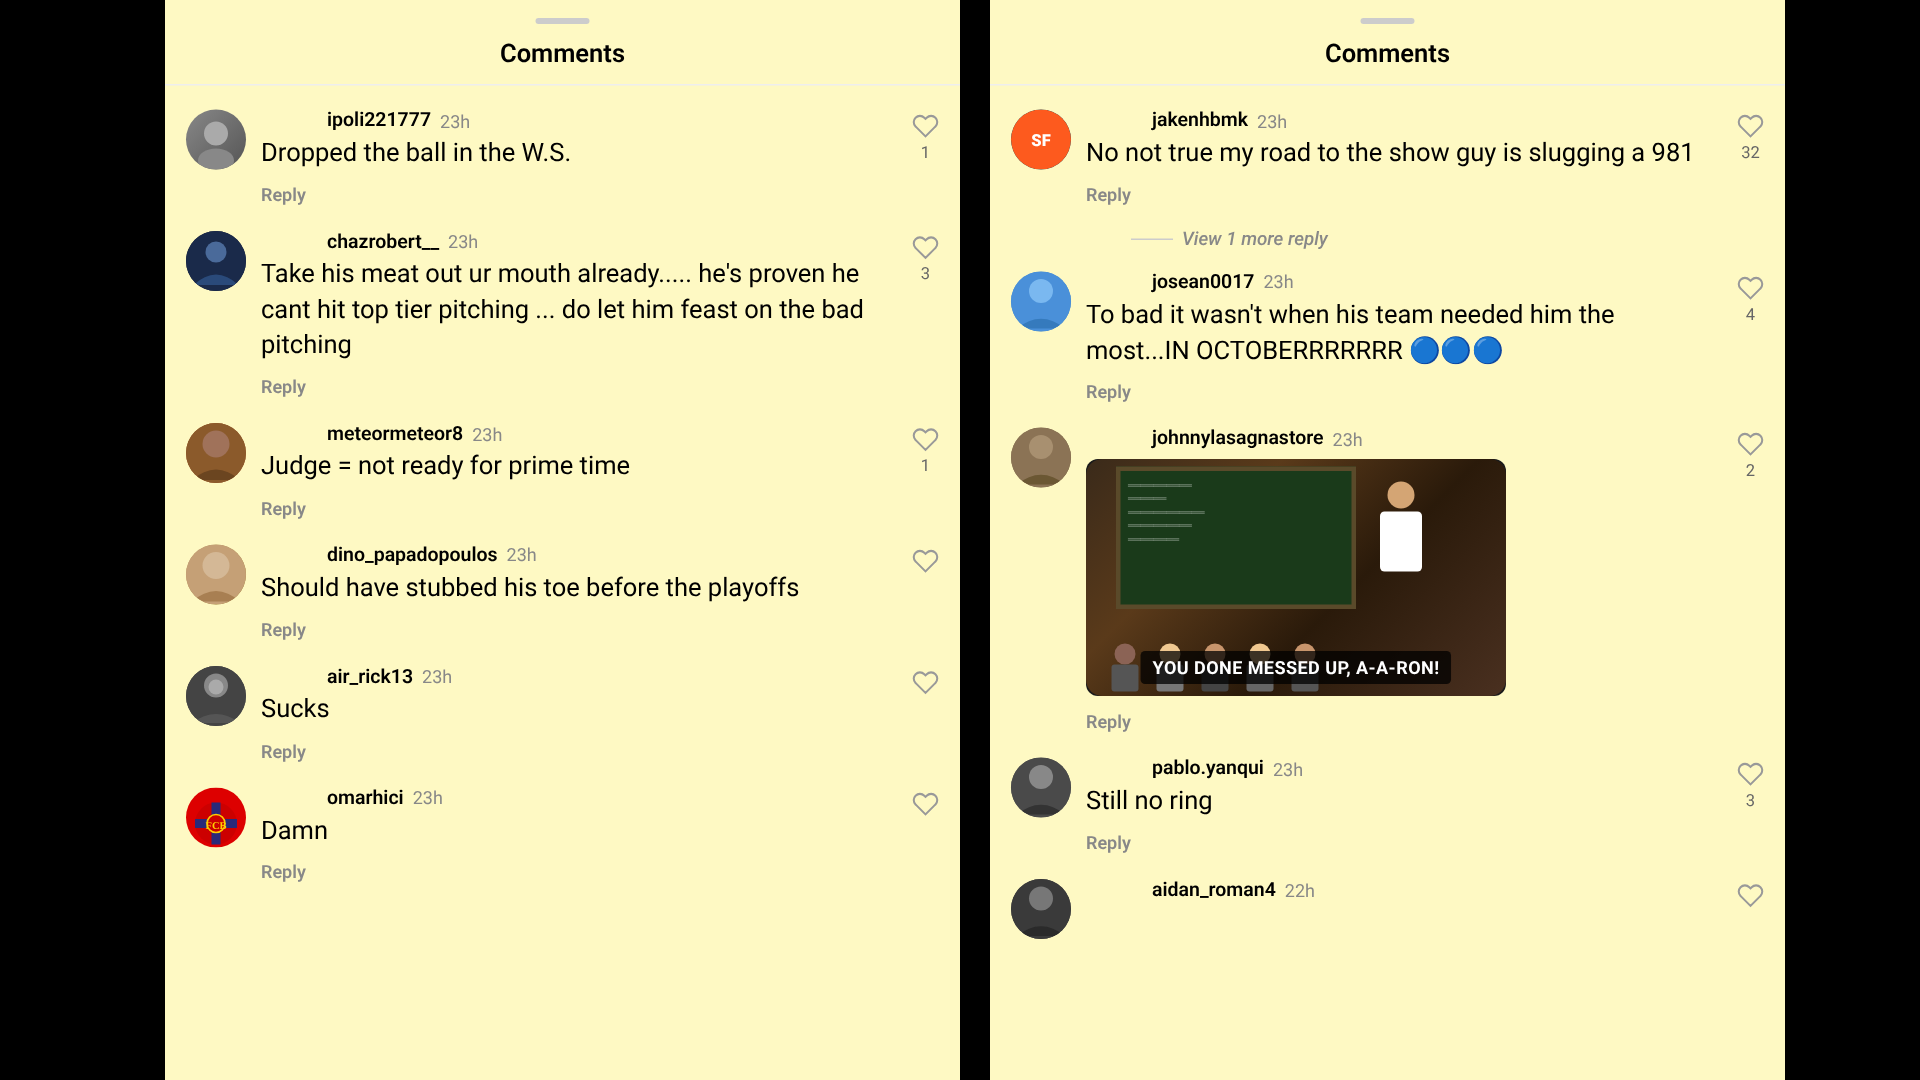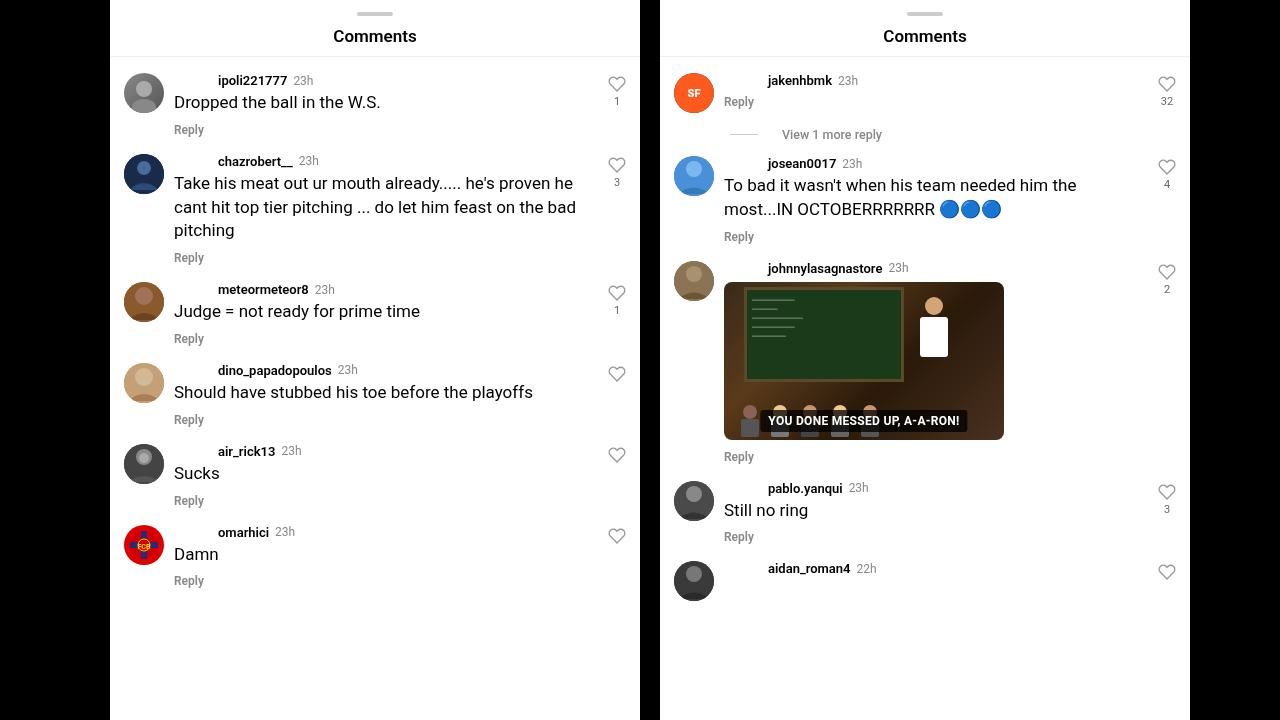--- a/index.html
+++ b/index.html
@@ -6,21 +6,21 @@
     body {
       background: #000;
       display: flex;
       width: 1280px;
       height: 720px;
       font-family: -apple-system, BlinkMacSystemFont, 'Segoe UI', Roboto, sans-serif;
       overflow: hidden;
     }
     .panel {
       width: 530px;
-      background: #ffffff;
+      background: #fef9c3;
       height: 720px;
       overflow: hidden;
       position: relative;
     }
     .panel-left { margin-left: 110px; }
     .panel-right { margin-left: 10px; }
     .gap { width: 10px; background: #000; }
     .panel-header {
       text-align: center;
       padding: 12px 0 10px;
@@ -113,27 +113,28 @@
       display: flex;
       align-items: center;
       justify-content: center;
     }
     .heart-svg { width: 18px; height: 18px; }
     .like-count {
       font-size: 11px;
       color: #666;
     }
     .view-more {
-      padding: 6px 14px 6px 70px;
+      padding: 6px 14px 6px 94px;
       font-size: 12.5px;
       color: #888;
       font-weight: 500;
       display: flex;
       align-items: center;
-      gap: 24px;
+      gap: 6px;
+      font-style: italic;
     }
     .view-more-line {
       width: 28px;
       height: 1px;
       background: #ccc;
       display: inline-block;
     }
     .gif-container {
       width: 280px;
       height: 158px;
@@ -160,20 +161,21 @@
       white-space: nowrap;
       letter-spacing: 0.3px;
     }
     .gif-scene {
       width: 100%;
       height: 100%;
       background: linear-gradient(135deg, #3a2a1a 0%, #5a3a1a 30%, #2a1a0a 60%, #4a3020 100%);
       display: flex;
       align-items: center;
       justify-content: center;
+      border-radius: 11px;
     }
     .gif-figures {
       width: 100%;
       height: 100%;
       position: relative;
       overflow: hidden;
     }
     .chalkboard {
       position: absolute;
       top: 5px;
@@ -240,25 +242,26 @@
       width: 18px;
       height: 18px;
       background: #555;
       border-radius: 2px;
     }
     .omarbadge {
       width: 100%;
       height: 100%;
       background: #d00;
       display: flex;
-      align-items: center;
+      align-items: flex-end;
       justify-content: center;
       color: #ff0;
       font-size: 18px;
       font-weight: 900;
+      font-family: Liberation Serif, serif;
     }
   </style>
 </head>
 <body>
 
 <div class="panel panel-left">
   <div class="panel-header">
     <span>Comments</span>
   </div>
   <div class="comments-list">
@@ -436,20 +439,21 @@
         <svg width="40" height="40" viewBox="0 0 40 40">
           <rect width="40" height="40" rx="20" fill="#FD5A1E"></rect>
           <text x="20" y="24" text-anchor="middle" font-size="11" font-weight="900" fill="#fff">SF</text>
         </svg>
       </div>
       <div class="comment-body">
         <div class="comment-meta">
           <span class="username">jakenhbmk</span>
           <span class="timestamp">23h</span>
         </div>
+        <div class="comment-text">No not true my road to the show guy is slugging a 981</div>
         <span class="reply-link">Reply</span>
       </div>
       <div class="like-section">
         <div class="heart-icon">
           <svg class="heart-svg" viewBox="0 0 24 24" fill="none" stroke="#999" stroke-width="1.8">
               <path d="M20.84 4.61a5.5 5.5 0 0 0-7.78 0L12 5.67l-1.06-1.06a5.5 5.5 0 0 0-7.78 7.78l1.06 1.06L12 21.23l7.78-7.78 1.06-1.06a5.5 5.5 0 0 0 0-7.78z"></path>
             </svg>
         </div>
         <span class="like-count">32</span>
       </div>

